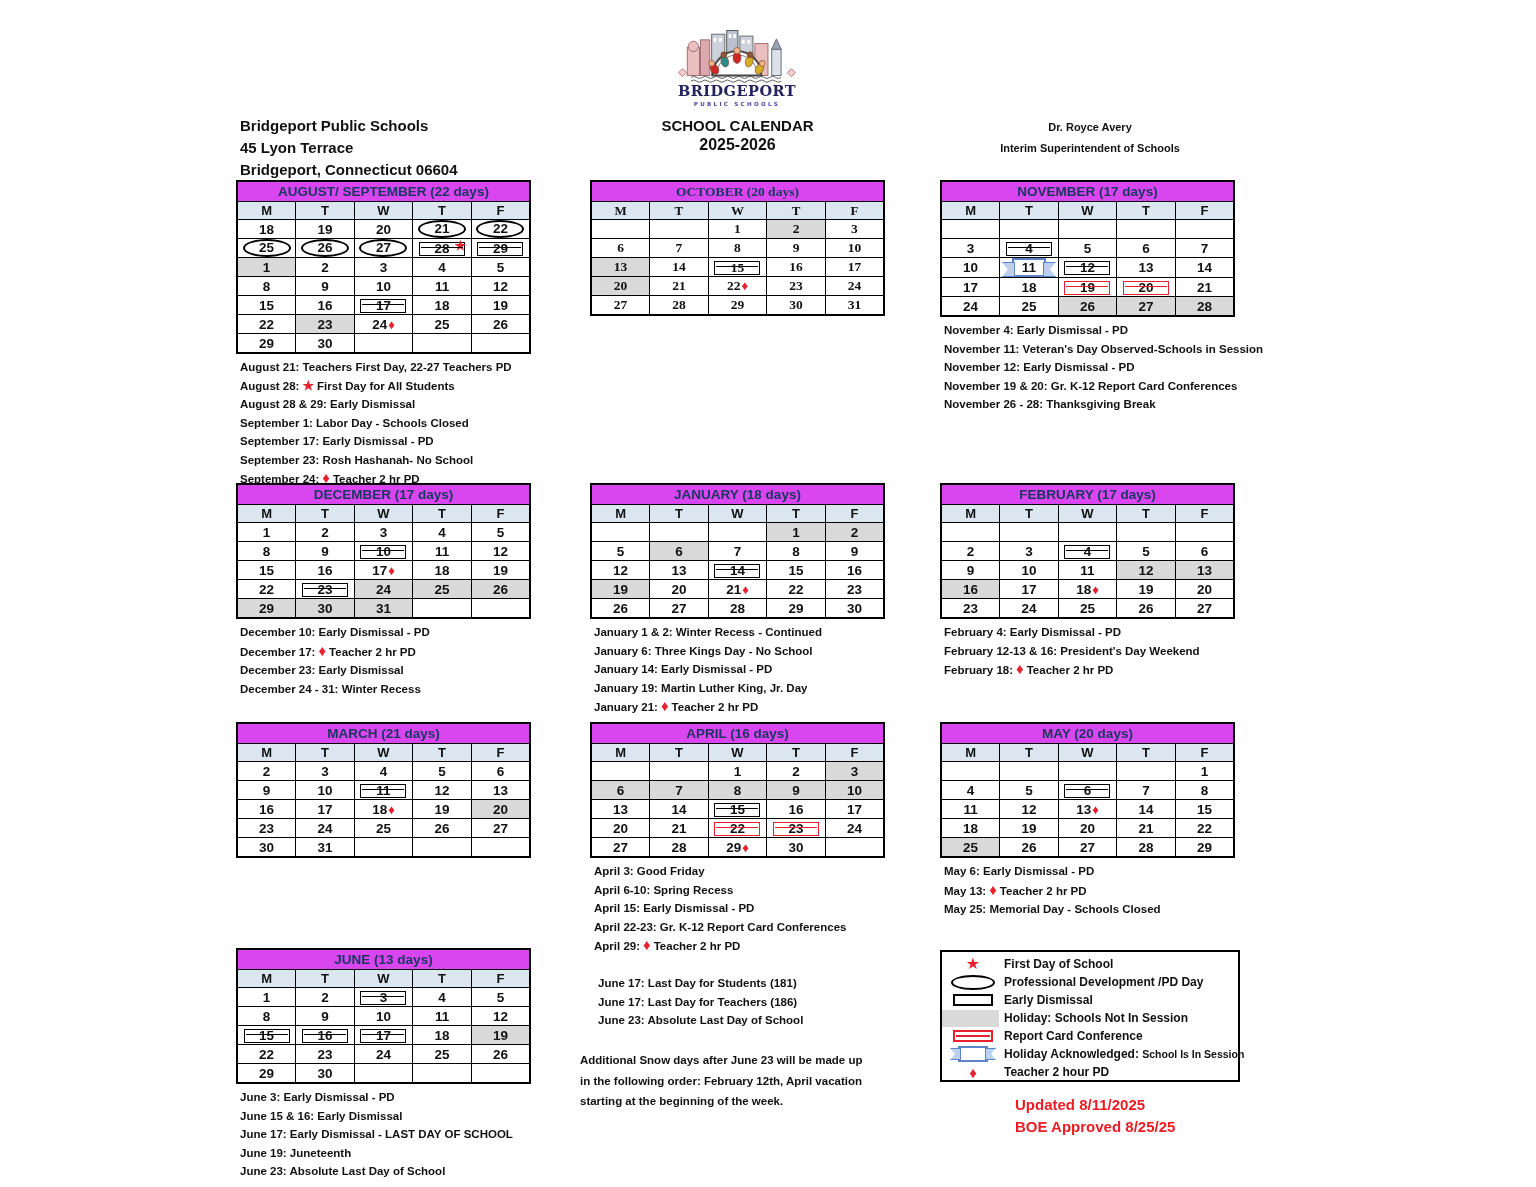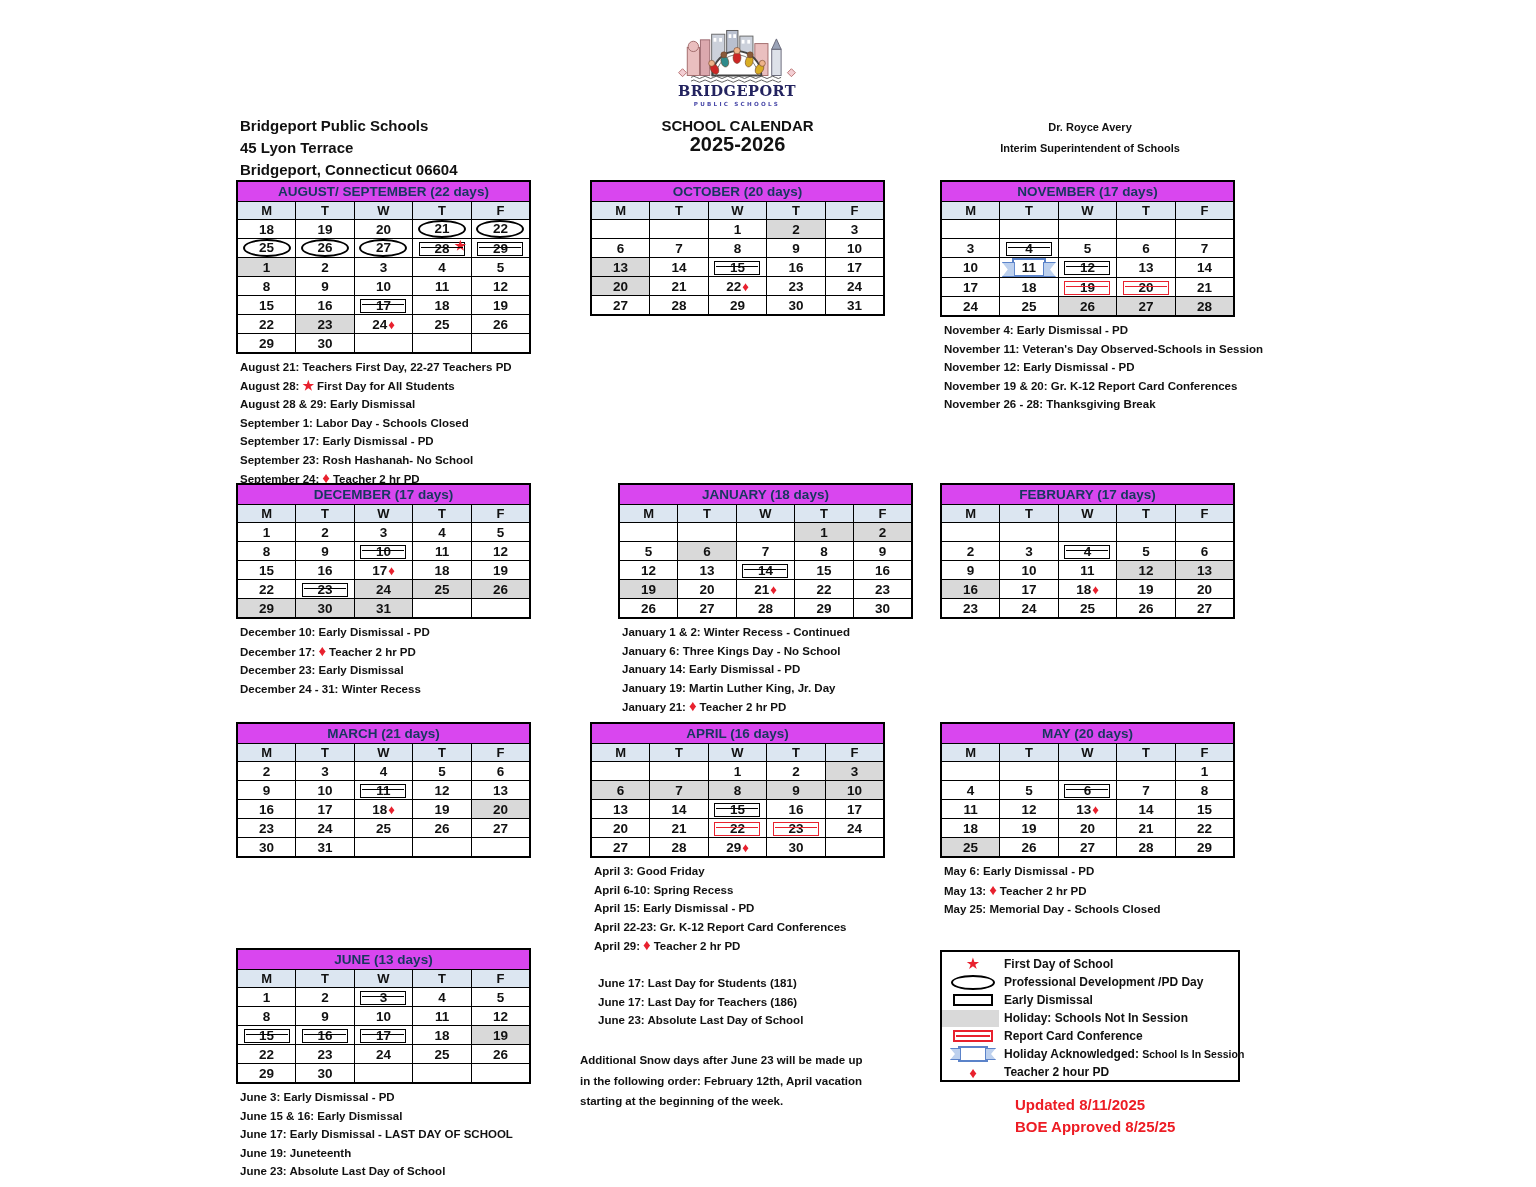--- a/index.html
+++ b/index.html
@@ -2,28 +2,28 @@
 <html><head>
 <meta charset="utf-8">
 <style>
   html,body{margin:0;padding:0;background:#fff;}
   body{width:1536px;height:1187px;position:relative;font-family:"Liberation Sans",sans-serif;color:#111;overflow:hidden;}
 
   
   .hdr-left{position:absolute;left:240px;top:115px;font-weight:bold;font-size:15px;line-height:22px;}
   .hdr-center{position:absolute;left:590px;top:117px;width:295px;text-align:center;font-weight:bold;}
   .hdr-center .t1{font-size:15px;}
-  .hdr-center .t2{font-size:20px;line-height:21px;}
+  .hdr-center .t2{font-size:16px;line-height:21px;}
   .hdr-right{position:absolute;left:928px;top:117px;width:324px;text-align:center;font-weight:bold;font-size:11px;line-height:21px;}
   .logo{position:absolute;left:676px;top:26px;width:122px;height:84px;}
 
   
   .month-block{position:absolute;width:295px;}
-  .mb-augsep{left:236px;top:180px;} .mb-oct{left:590px;top:180px;} .mb-nov{left:940px;top:180px;}
-  .mb-dec{left:236px;top:483px;}  .mb-jan{left:590px;top:483px;margin-left:28px;} .mb-feb{left:940px;top:483px;}
+  .mb-augsep{left:236px;top:180px;} .mb-oct{left:590px;top:180px;font-family:Liberation Serif, serif;} .mb-nov{left:940px;top:180px;}
+  .mb-dec{left:236px;top:483px;}  .mb-jan{left:590px;top:483px;} .mb-feb{left:940px;top:483px;}
   .mb-mar{left:236px;top:722px;}  .mb-apr{left:590px;top:722px;} .mb-may{left:940px;top:722px;}
   .mb-jun{left:236px;top:948px;}
 
   table.cal{border-collapse:collapse;width:295px;border:2px solid #000;table-layout:fixed;}
   table.cal td,table.cal th{border:1.5px solid #000;text-align:center;padding:0;}
   tr.mt-title td{background:#d946ef;color:#17375e;font-weight:bold;font-size:13.5px;height:19px;}
   tr.mt-day th{background:#dce6f1;font-weight:bold;font-size:13px;height:17px;}
   td.dc{height:18px;font-size:13.5px;font-weight:bold;background:#fff;}
   td.hol{background:#d9d9d9;}
 
@@ -480,20 +480,25 @@
           </tr>
           <tr>
             <td class="dc">23</td>
             <td class="dc">24</td>
             <td class="dc">25</td>
             <td class="dc">26</td>
             <td class="dc">27</td>
           </tr>
         </tbody>
       </table>
+      <div class="notes">
+        <div class="note">February 4: Early Dismissal - PD</div>
+        <div class="note">February 12-13 &amp; 16: President's Day Weekend</div>
+        <div class="note">February 18:<span class="note-dia">♦</span>Teacher 2 hr PD</div>
+      </div>
     </div>
     <div class="month-block mb-mar">
       <table class="cal">
         <tbody>
           <tr class="mt-title">
             <td colspan="5">MARCH (21 days)</td>
           </tr>
           <tr class="mt-day">
             <th>M</th>
             <th>T</th>

